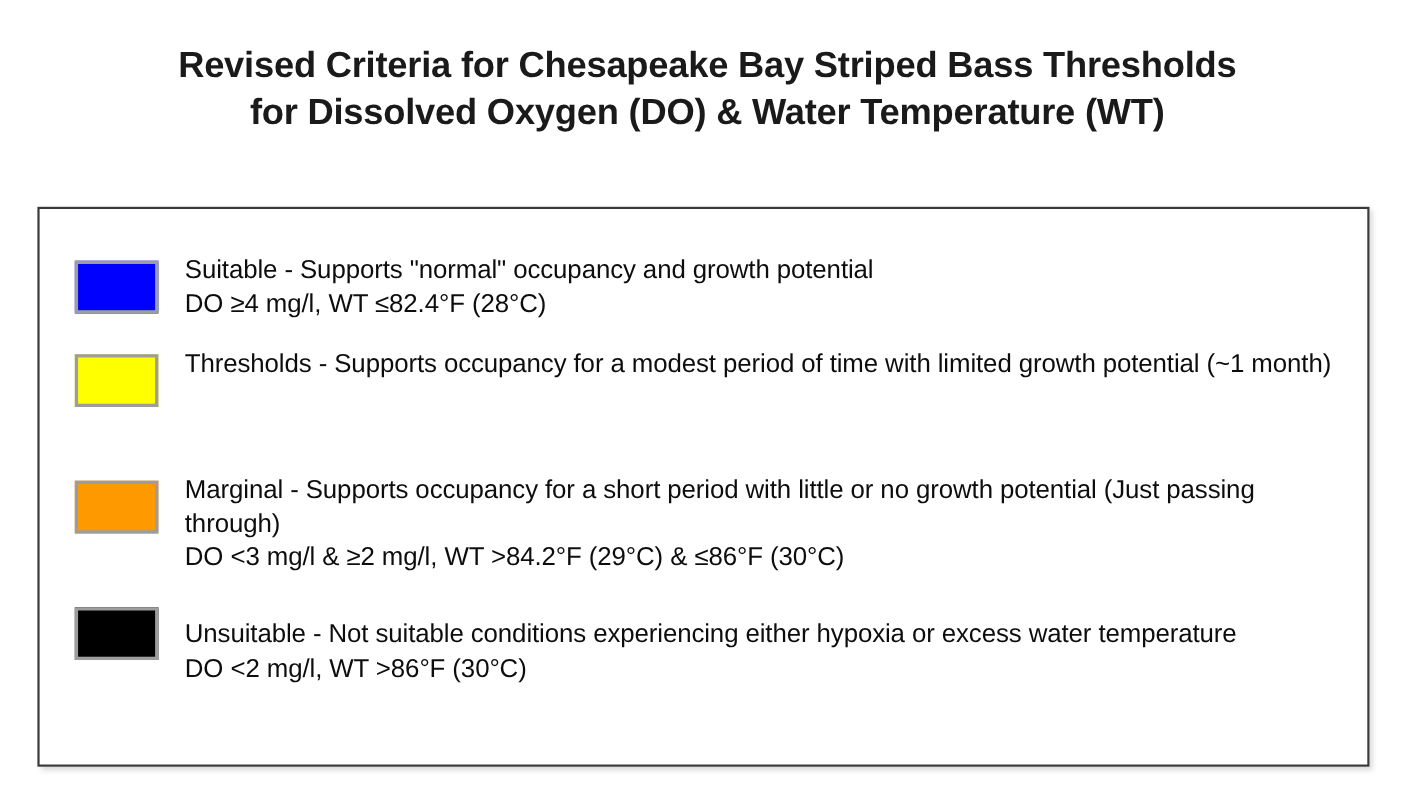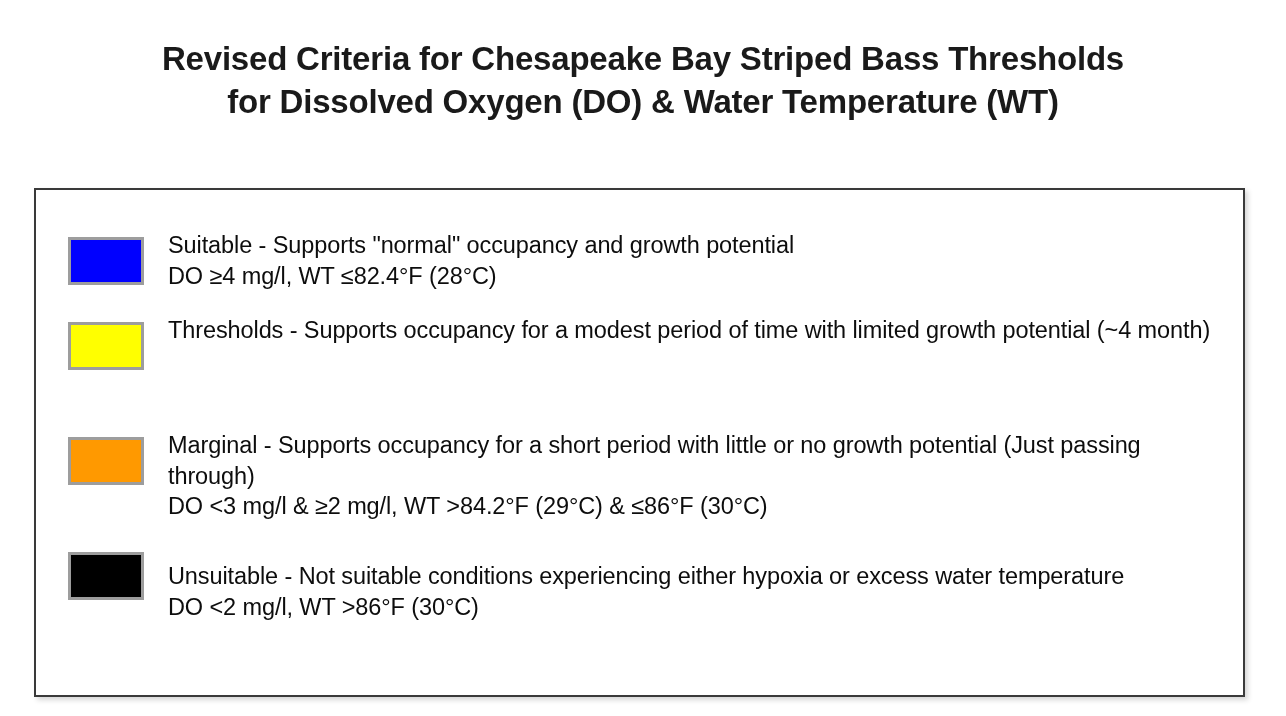--- a/index.html
+++ b/index.html
@@ -132,21 +132,21 @@
         <div class="swatch" style="background:#0000FF"></div>
         <div class="entry-text">
           <span class="desc"><span class="label">Suitable</span><span> - </span><span>Supports "normal" occupancy and growth potential</span></span>
           <span class="criteria">DO ≥4 mg/l, WT ≤82.4°F (28°C)</span>
         </div>
       </div>
 
       <div class="legend-item" id="item-1">
         <div class="swatch" style="background:#FFFF00"></div>
         <div class="entry-text">
-          <span class="desc"><span class="label">Thresholds</span><span> - </span><span>Supports occupancy for a modest period of time with limited growth potential (~4 month)</span></span>
+          <span class="desc"><span class="label">Thresholds</span><span> - </span><span>Supports occupancy for a modest period of time with limited growth potential (~1 month)</span></span>
         </div>
       </div>
 
       <div class="legend-item" id="item-2">
         <div class="swatch" style="background:#FF9900"></div>
         <div class="entry-text">
           <span class="desc"><span class="label">Marginal</span><span> - </span><span>Supports occupancy for a short period with little or no growth potential (Just passing through)</span></span>
           <span class="criteria">DO &lt;3 mg/l &amp; ≥2 mg/l, WT &gt;84.2°F (29°C) &amp; ≤86°F (30°C)</span>
         </div>
       </div>

